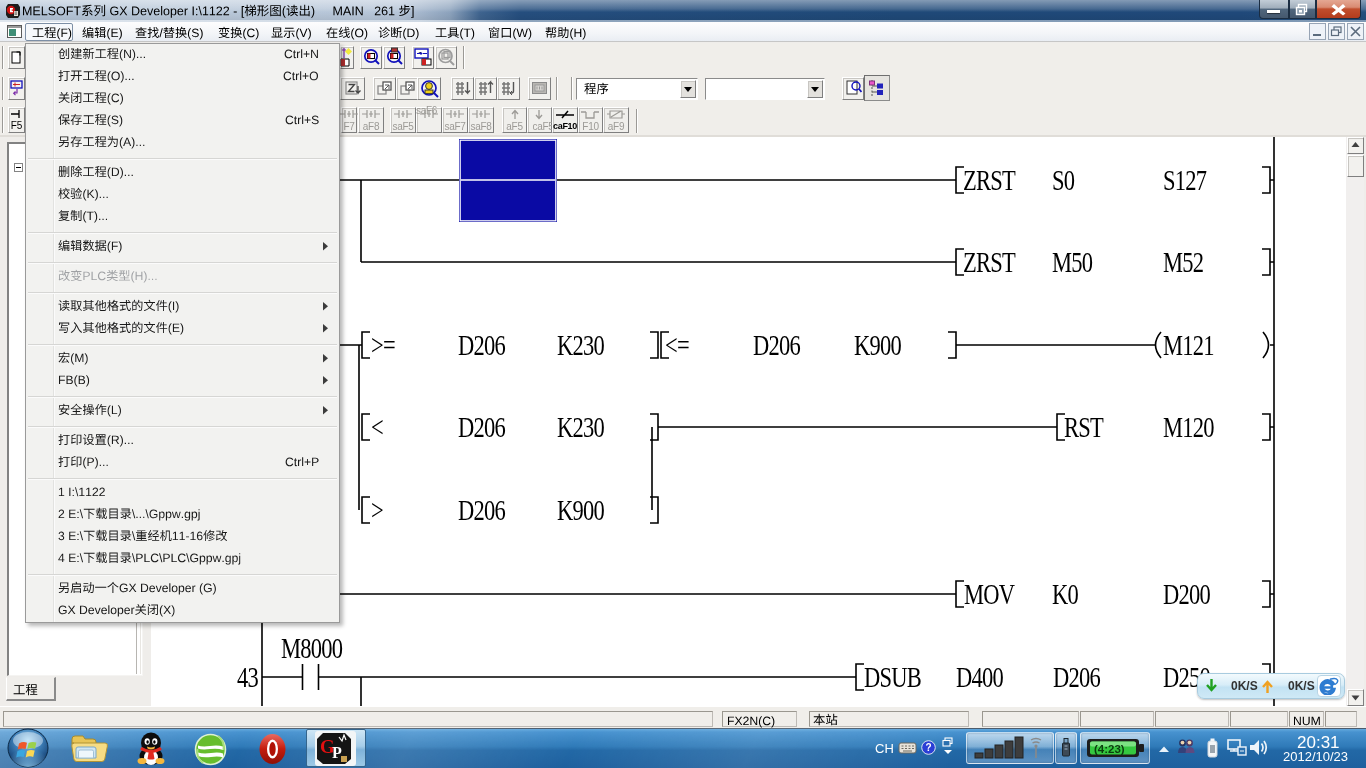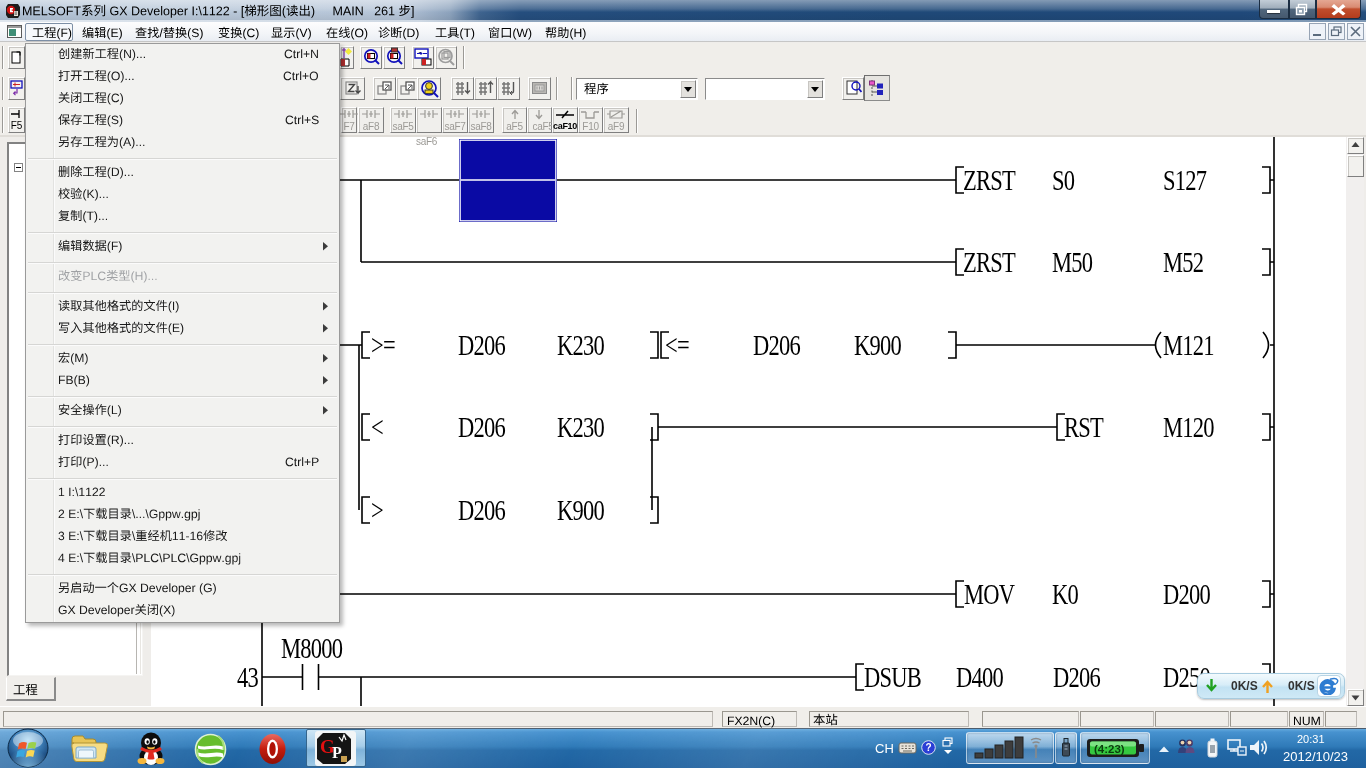--- a/index.html
+++ b/index.html
@@ -307,21 +307,21 @@
 <div class="abs" style="left:358px;top:121px;width:26px;text-align:center;font-size:10px;letter-spacing:-0.3px;color:#9c9a96;font-weight:normal">aF8</div>
 <div class="tb-btn" style="left:390px;top:107px;width:26px;height:26px;background:#f0efec"></div>
 <svg class="abs" style="left:393px;top:108px" width="20" height="12">
     <path d="M1 6 H6 M14 6 H19 M6 2 V10 M14 2 V10 M8 6 H12 M10 3 V9" stroke="#9c9a96" stroke-width="1.2" fill="none"></path>
   </svg>
 <div class="abs" style="left:390px;top:121px;width:26px;text-align:center;font-size:10px;letter-spacing:-0.3px;color:#9c9a96;font-weight:normal">saF5</div>
 <div class="tb-btn" style="left:416px;top:107px;width:26px;height:26px;background:#f0efec"></div>
 <svg class="abs" style="left:419px;top:108px" width="20" height="12">
     <path d="M1 6 H6 M14 6 H19 M6 2 V10 M14 2 V10 M8 6 H12 M10 3 V9" stroke="#9c9a96" stroke-width="1.2" fill="none"></path>
   </svg>
-<div class="abs" style="left:416px;top:136px;width:14px;text-align:left;font-size:10px;letter-spacing:-0.3px;color:#9c9a96;font-weight:normal">saF6</div>
+<div class="abs" style="left:416px;top:105px;width:14px;text-align:left;font-size:10px;letter-spacing:-0.3px;color:#9c9a96;font-weight:normal">saF6</div>
 <div class="tb-btn" style="left:442px;top:107px;width:26px;height:26px;background:#f0efec"></div>
 <svg class="abs" style="left:445px;top:108px" width="20" height="12">
     <path d="M1 6 H6 M14 6 H19 M6 2 V10 M14 2 V10 M8 6 H12 M10 3 V9" stroke="#9c9a96" stroke-width="1.2" fill="none"></path>
   </svg>
 <div class="abs" style="left:442px;top:121px;width:26px;text-align:center;font-size:10px;letter-spacing:-0.3px;color:#9c9a96;font-weight:normal">saF7</div>
 <div class="tb-btn" style="left:468px;top:107px;width:26px;height:26px;background:#f0efec"></div>
 <svg class="abs" style="left:471px;top:108px" width="20" height="12">
     <path d="M1 6 H6 M14 6 H19 M6 2 V10 M14 2 V10 M8 6 H12 M10 3 V9" stroke="#9c9a96" stroke-width="1.2" fill="none"></path>
   </svg>
 <div class="abs" style="left:468px;top:121px;width:26px;text-align:center;font-size:10px;letter-spacing:-0.3px;color:#9c9a96;font-weight:normal">saF8</div>
@@ -511,21 +511,21 @@
 <svg class="abs" style="left:1226px;top:738px" width="22" height="20" viewBox="0 0 22 20">
 <rect x="2" y="2" width="12" height="9" fill="none" stroke="#eef4f9" stroke-width="1.6"></rect>
 <path d="M4 13 h8 M8 11 v2" stroke="#eef4f9" stroke-width="1.4"></path>
 <rect x="12" y="9" width="8" height="8" fill="#2a70af" stroke="#eef4f9" stroke-width="1.4"></rect>
 <path d="M14 13 h4" stroke="#eef4f9"></path>
 </svg>
 <svg class="abs" style="left:1248px;top:737px" width="20" height="21" viewBox="0 0 20 21">
 <path d="M2 8 h4 l5 -5 v15 l-5 -5 h-4 z" fill="#eef4f9"></path>
 <path d="M13.5 6.5 q3 4 0 8 M16 4 q4.5 6.5 0 13" stroke="#eef4f9" stroke-width="1.7" fill="none"></path>
 </svg>
-<div class="abs" style="left:1297px;top:733px;width:60px;font-size:11px;color:#fff">20:31</div>
+<div class="abs" style="left:1297px;top:733px;width:60px;font-size:17px;color:#fff">20:31</div>
 <div class="abs" style="left:1283px;top:749px;width:80px;font-size:13px;color:#fff">2012/10/23</div>
 
 <div class="abs" style="left:25px;top:43px;width:315px;height:580px;background:#f2f2f0;border:1px solid #9a9a9a;box-shadow:3px 3px 4px rgba(0,0,0,.28)"></div>
 <div class="abs" style="left:53px;top:44px;width:1px;height:578px;background:#e2e2e0"></div>
 <div class="abs" style="left:54px;top:44px;width:1px;height:578px;background:#fbfbfb"></div>
 <div class="abs" style="left:28px;top:157.5px;width:309px;height:1px;background:#d6d6d4"></div>
 <div class="abs" style="left:28px;top:158.5px;width:309px;height:1px;background:#fbfbfb"></div>
 <div class="abs" style="left:28px;top:231.5px;width:309px;height:1px;background:#d6d6d4"></div>
 <div class="abs" style="left:28px;top:232.5px;width:309px;height:1px;background:#fbfbfb"></div>
 <div class="abs" style="left:28px;top:261.5px;width:309px;height:1px;background:#d6d6d4"></div>

